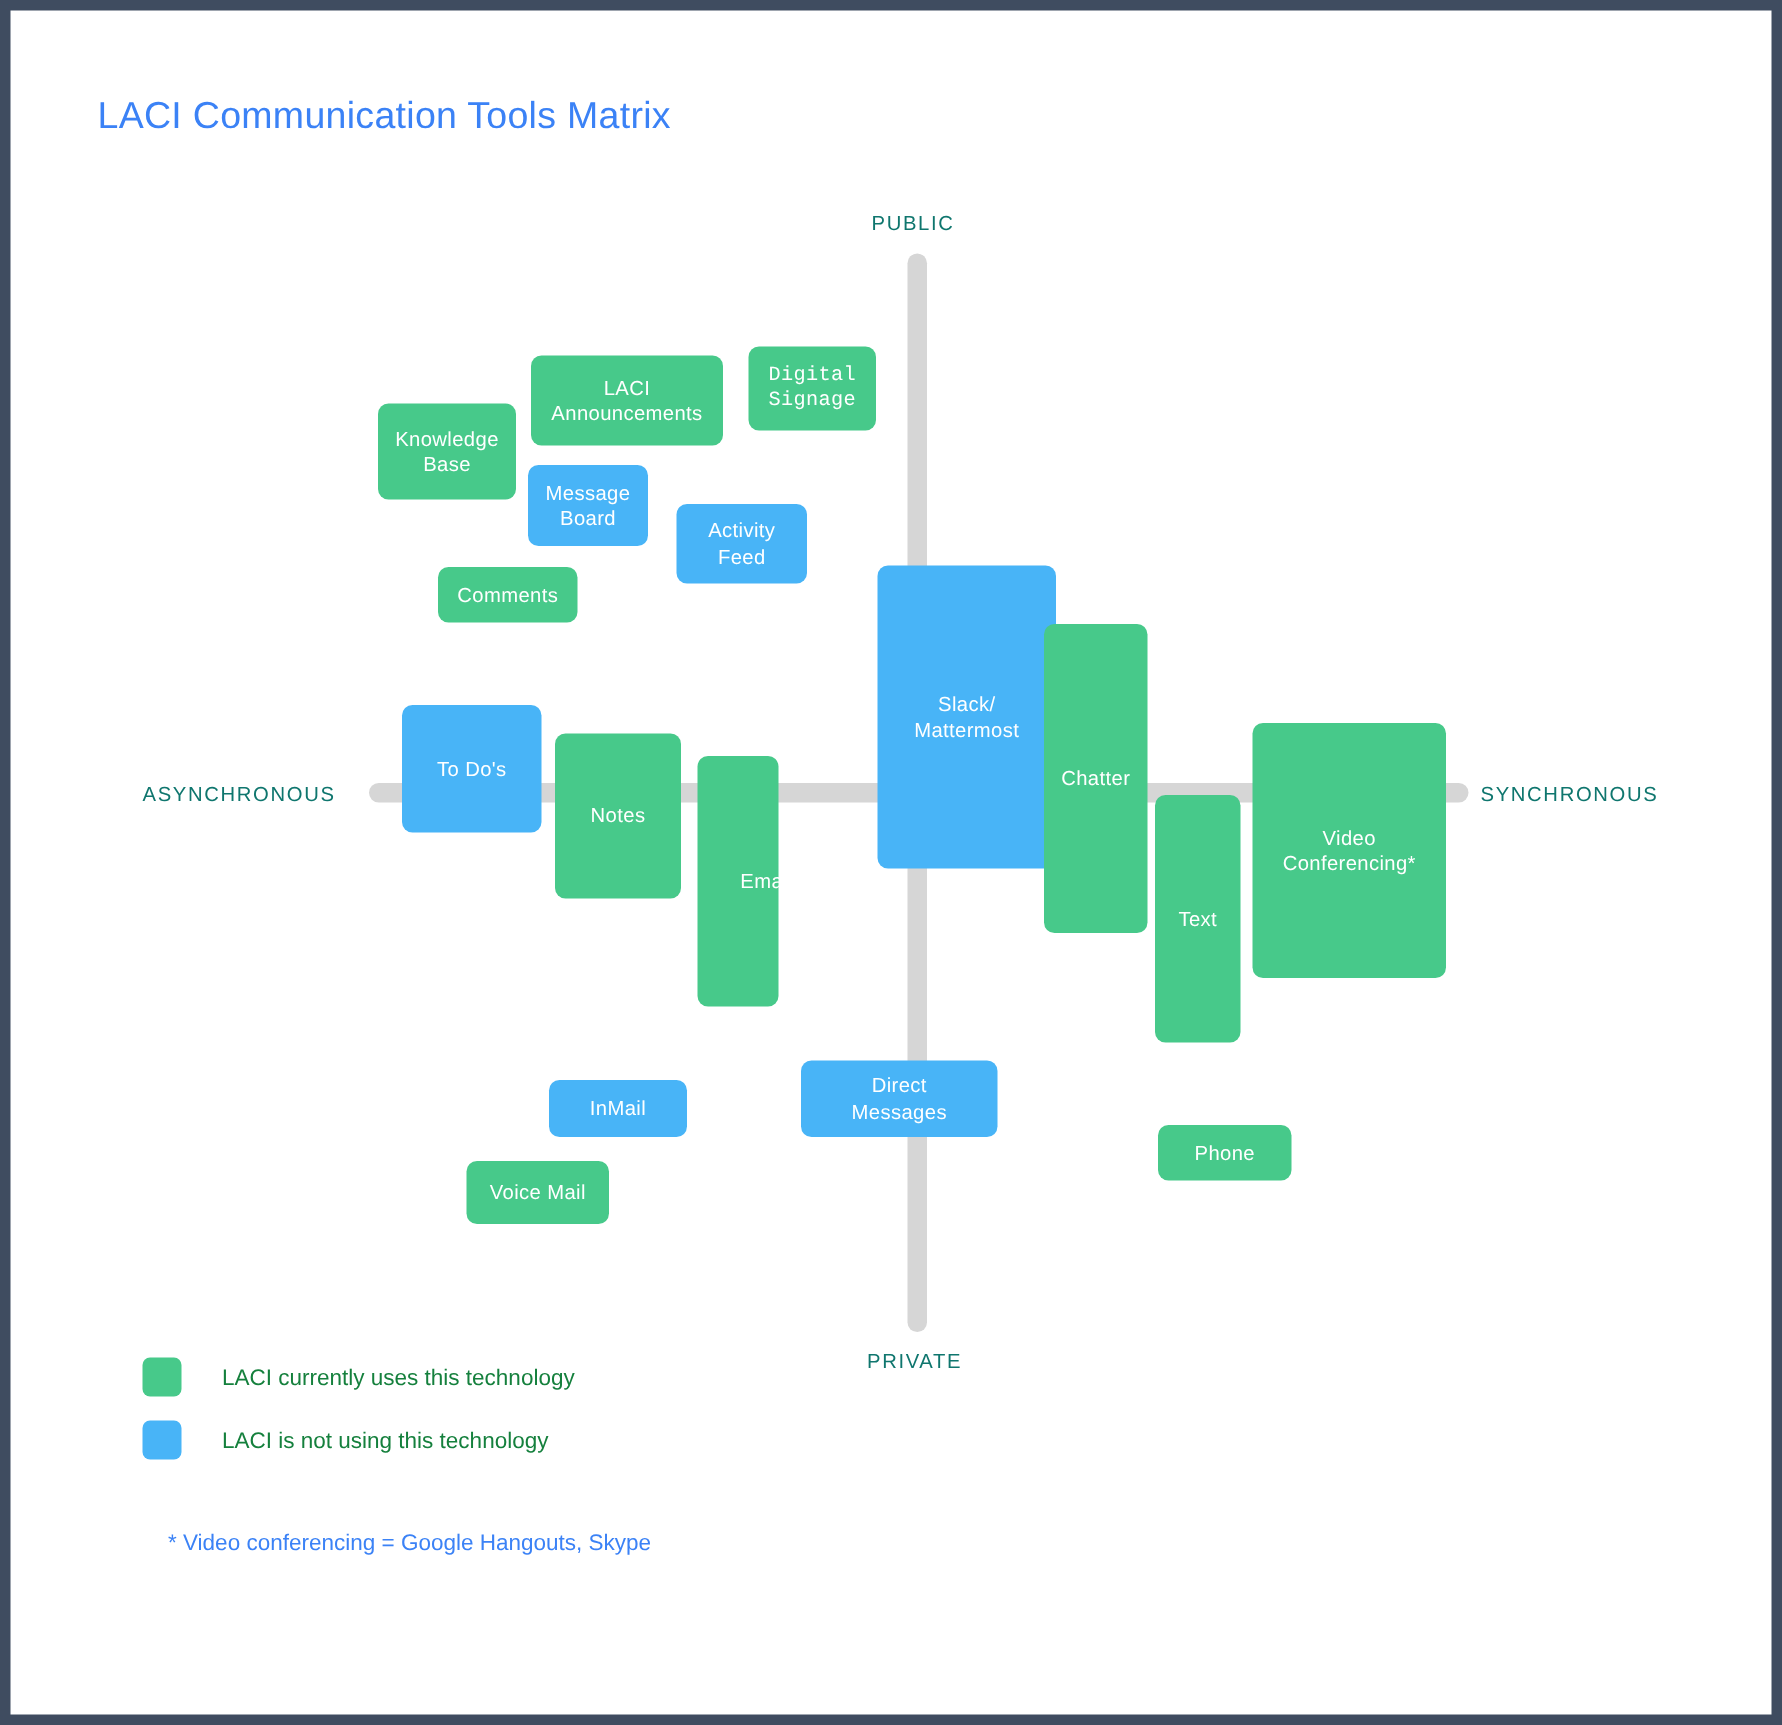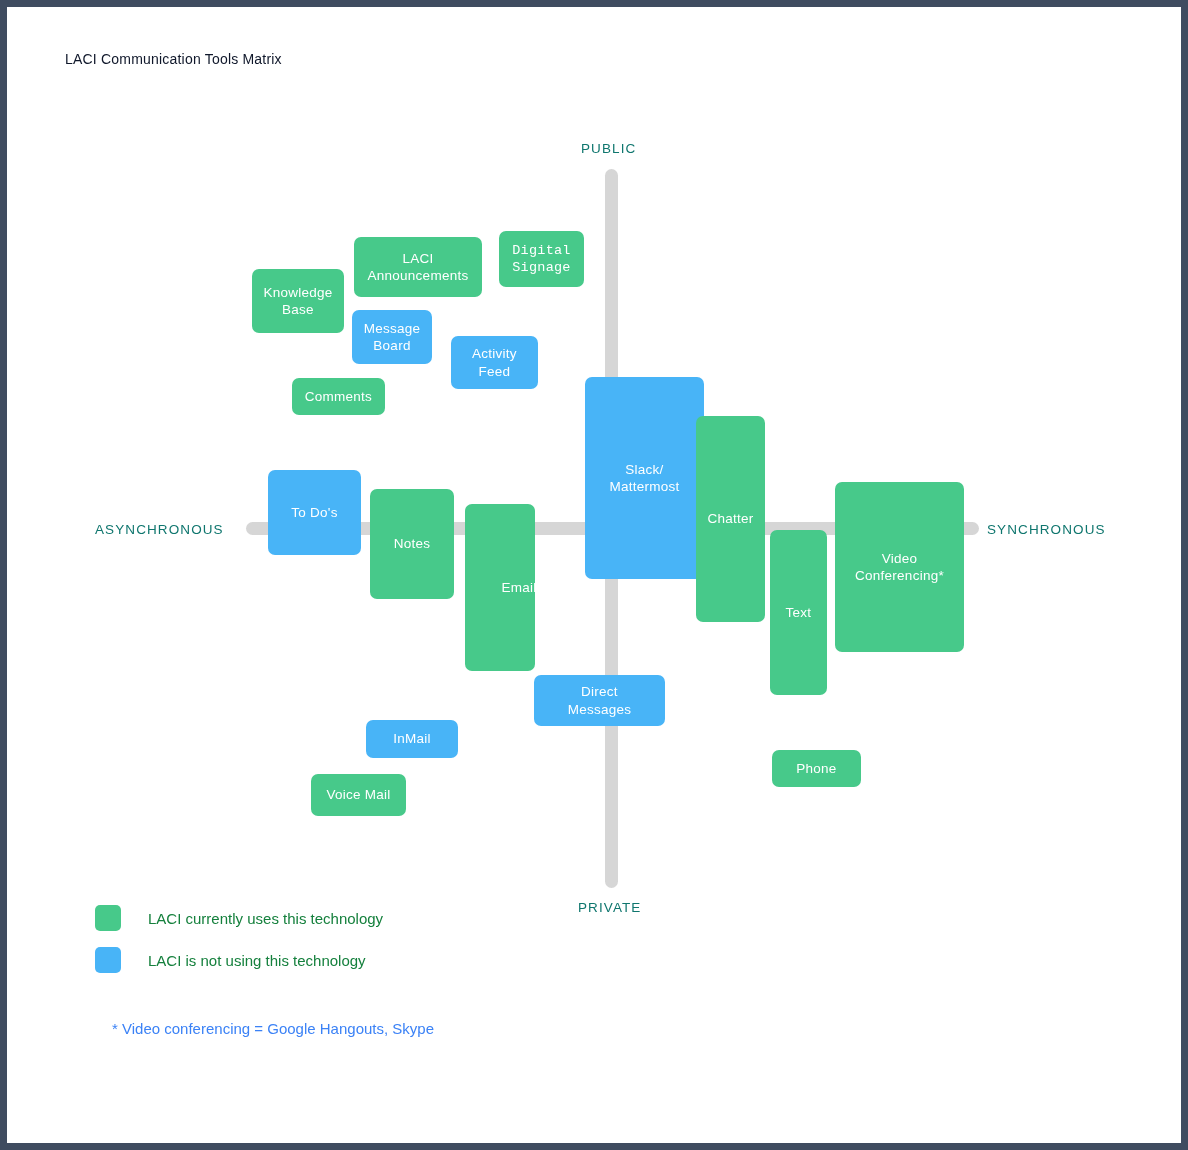--- a/index.html
+++ b/index.html
@@ -16,23 +16,23 @@
     width: 1188px;
     height: 1150px;
     background: #ffffff;
     box-sizing: border-box;
     border: 7px solid #3f4c60;
     overflow: hidden;
   }
   #page-title {
     position: absolute;
     left: 58px;
-    top: 44px;
-    font-size: 14px;
-    color: #0f172a;
+    top: 56px;
+    font-size: 25px;
+    color: #3b82f6;
     letter-spacing: 0.2px;
     white-space: nowrap;
   }
 
   
   .axis {
     position: absolute;
     background: #d6d6d6;
     border-radius: 7px;
   }
@@ -131,28 +131,28 @@
 Announcements</span></div>
       <div class="node uses" style="left: 492px; top: 224px; width: 85px; height: 56px; font-family: Liberation Mono, monospace;"><span>Digital
 Signage</span></div>
       <div class="node notuses" style="left: 345px; top: 303px; width: 80px; height: 54px;"><span>Message
 Board</span></div>
       <div class="node notuses" style="left: 444px; top: 329px; width: 87px; height: 53px;"><span>Activity
 Feed</span></div>
       <div class="node uses" style="left: 285px; top: 371px; width: 93px; height: 37px;"><span>Comments</span></div>
       <div class="node notuses" style="left: 261px; top: 463px; width: 93px; height: 85px;"><span>To Do's</span></div>
       <div class="node uses" style="left: 363px; top: 482px; width: 84px; height: 110px;"><span>Notes</span></div>
-      <div class="node uses" style="left: 458px; top: 497px; width: 70px; height: 167px; padding-left: 44px;"><span>Email</span></div>
+      <div class="node uses" style="left: 458px; top: 497px; width: 54px; height: 167px; padding-left: 44px;"><span>Email</span></div>
       <div class="node notuses" style="left: 578px; top: 370px; width: 119px; height: 202px;"><span>Slack/
 Mattermost</span></div>
       <div class="node uses" style="left: 689px; top: 409px; width: 69px; height: 206px;"><span>Chatter</span></div>
       <div class="node uses" style="left: 763px; top: 523px; width: 57px; height: 165px;"><span>Text</span></div>
       <div class="node uses" style="left: 828px; top: 475px; width: 129px; height: 170px;"><span>Video
 Conferencing*</span></div>
-      <div class="node notuses" style="left: 527px; top: 668px; width: 131px; height: 51px;"><span>Direct
+      <div class="node notuses" style="left: 527px; top: 700px; width: 131px; height: 51px;"><span>Direct
 Messages</span></div>
       <div class="node notuses" style="left: 359px; top: 713px; width: 92px; height: 38px;"><span>InMail</span></div>
       <div class="node uses" style="left: 304px; top: 767px; width: 95px; height: 42px;"><span>Voice Mail</span></div>
       <div class="node uses" style="left: 765px; top: 743px; width: 89px; height: 37px;"><span>Phone</span></div>
     </div>
 
   <div id="legend">
       <div class="legend-row">
         <div class="legend-swatch uses"></div>
         <div class="legend-text">LACI currently uses this technology</div>

